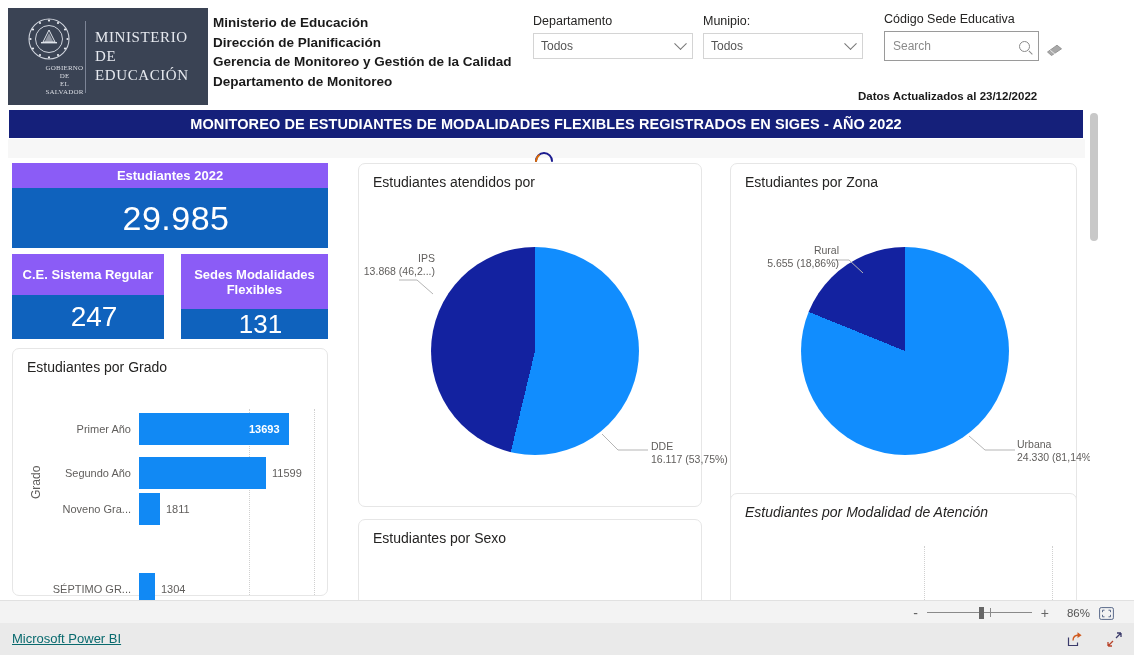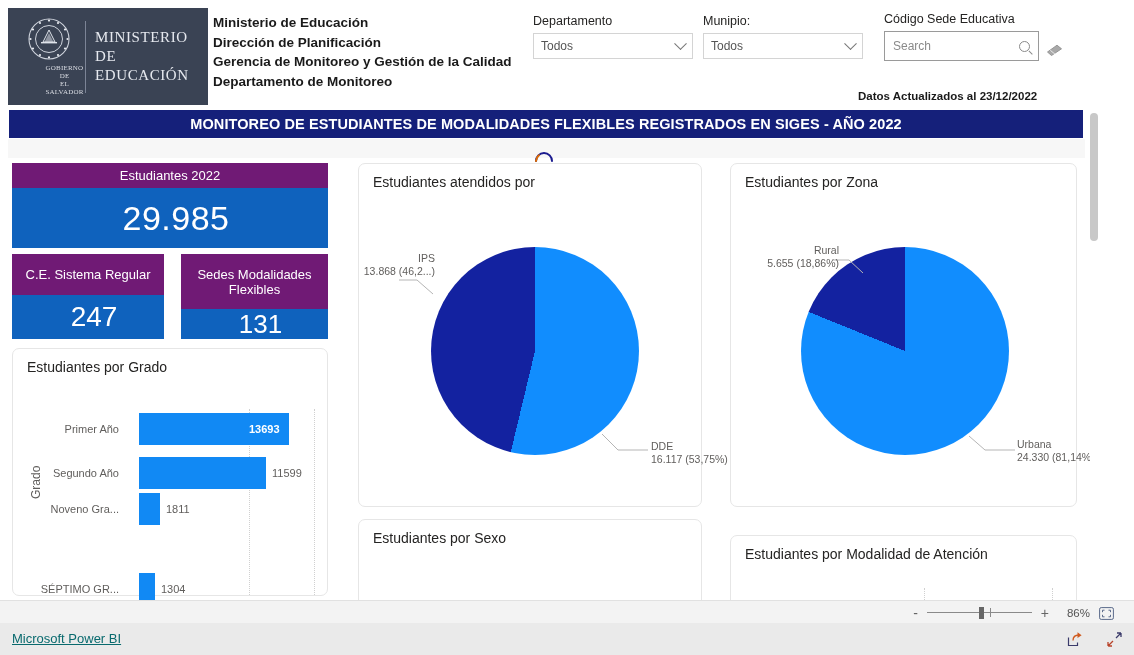--- a/index.html
+++ b/index.html
@@ -60,21 +60,21 @@
     background:#15207a; display:flex; align-items:center; justify-content:center;
   }
   .banner span { color:#fff; font-size:14.5px; font-weight:bold; letter-spacing:.1px; }
 
   
   .spinner-strip { position:absolute; left:8px; top:139px; width:1077px; height:19px; background:#f7f7f7; }
   .spinner { position:absolute; left:533px; top:148px; width:22px; height:22px; }
 
   
   .kpi { position:absolute; }
-  .kpi .cap { background:#701a75; color:#fff; font-weight:normal; display:flex;
+  .kpi .cap { background:#8b5cf6; color:#fff; font-weight:bold; display:flex;
               align-items:center; justify-content:center; text-align:center; line-height:15px; }
   .kpi .num { background:#0f62bd; color:#fff; display:flex; align-items:center; justify-content:center;padding-left:12px; }
 
   #kpi-main { left:12px; top:163px; width:316px; height:85px; }
   #kpi-main .cap { height:25px; font-size:13px; }
   #kpi-main .num { height:60px; font-size:34px; letter-spacing:.5px; }
 
   #kpi-ce { left:12px; top:254px; width:152px; height:85px; }
   #kpi-ce .cap { height:41px; font-size:13px; }
   #kpi-ce .num { height:44px; font-size:28px; }
@@ -84,30 +84,30 @@
   #kpi-sedes .num { height:30px; font-size:26px; align-items:flex-start; }
 
   
   .card { position:absolute; background:#fff; border:1px solid #e6e6e6; border-radius:7px; }
   .card-title { position:absolute; left:14px; top:10px; font-size:14px; color:#252423; white-space:nowrap; }
 
   #card-grado { left:12px; top:348px; width:316px; height:248px; }
   #card-atend { left:358px; top:163px; width:344px; height:344px; }
   #card-zona  { left:730px; top:163px; width:347px; height:344px; }
   #card-sexo  { left:358px; top:519px; width:344px; height:120px; }
-  #card-modal { left:730px; top:535px; width:347px; height:120px; }
+  #card-modal { left:730px; top:493px; width:347px; height:120px;font-style:italic; }
 
   
   .bars { position:absolute; left:18px; top:38px; right:8px; bottom:0; }
   .axis-title { position:absolute; left:-2px; top:112px; font-size:12px; color:#605e5c;
                 transform:rotate(-90deg); transform-origin:left top; white-space:nowrap; }
   .grid-l { position:absolute; top:22px; bottom:0; width:0;
             border-left:1px dotted #d0d0d0; }
   .brow { position:absolute; left:0; right:0; height:40px; display:flex; align-items:center; }
-  .blabel { width:108px; text-align:right; padding-right:20px; font-size:11px; color:#605e5c;
+  .blabel { width:108px; text-align:right; padding-right:8px; font-size:11px; color:#605e5c;
             white-space:nowrap; overflow:hidden; }
   .bwrap { position:relative; flex:1; height:40px; display:flex; align-items:center; }
   .bar { background:#1189f4; height:32px; }
   .bval { font-size:11px; color:#605e5c; margin-left:6px; white-space:nowrap; }
   .bval.inside { position:absolute; color:#fff; font-weight:bold; margin-left:0;text-align:right; }
 
   
   .pie { position:absolute; border-radius:50%; }
   .plabel { position:absolute; font-size:10.5px; color:#605e5c; line-height:13px; white-space:nowrap; }
   .plabel.r { text-align:right; }

